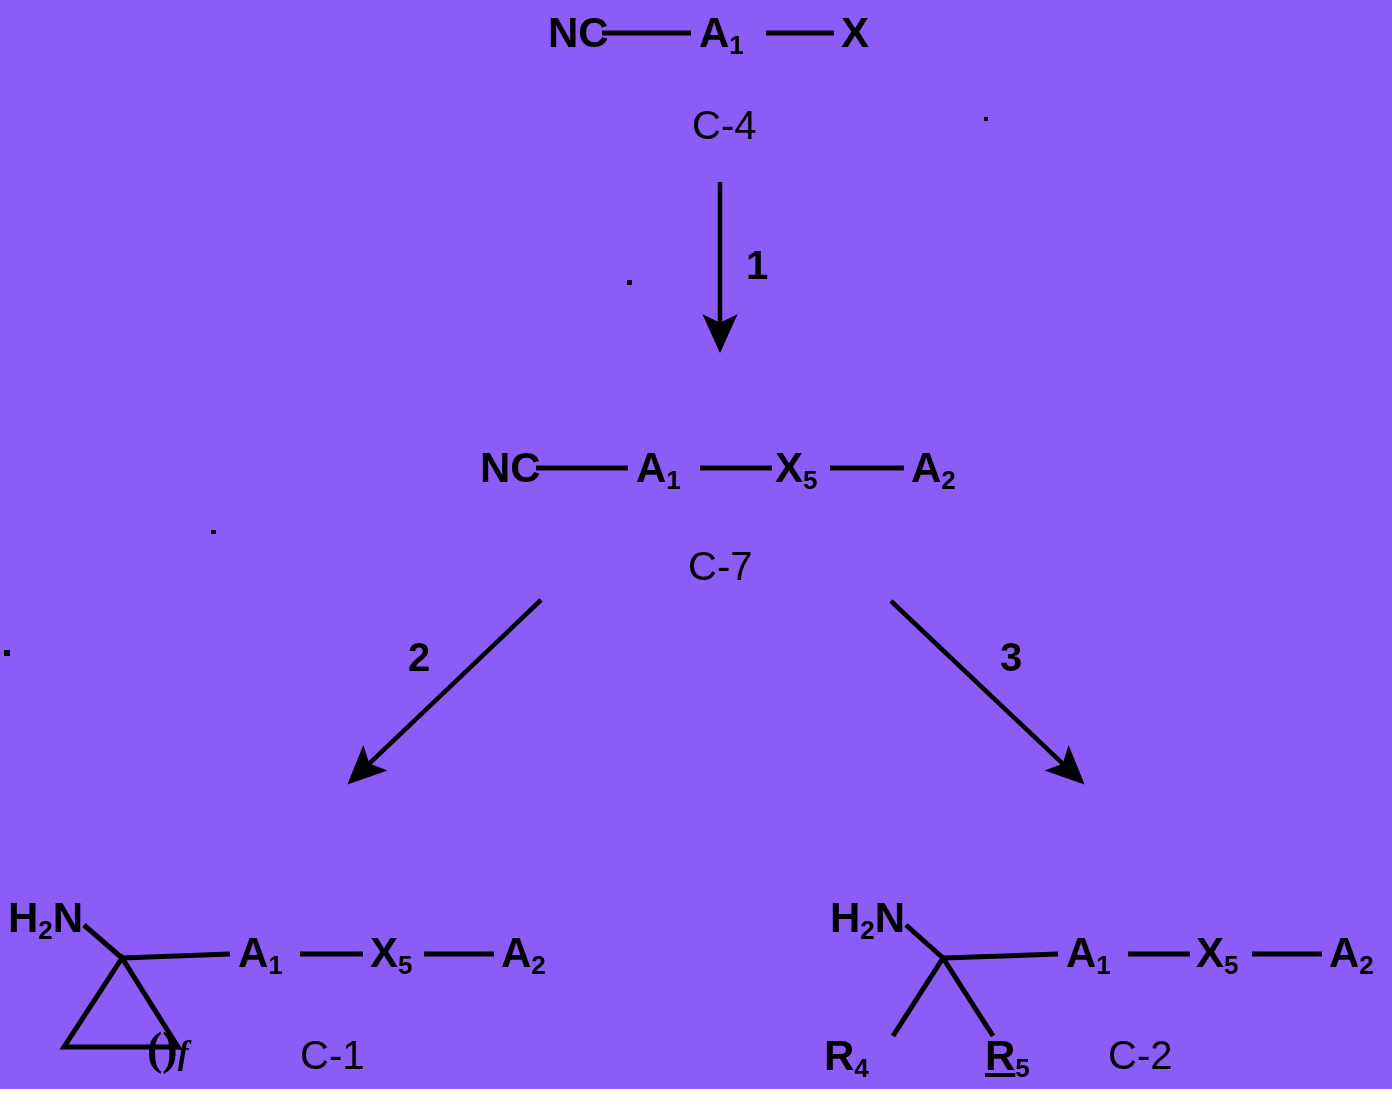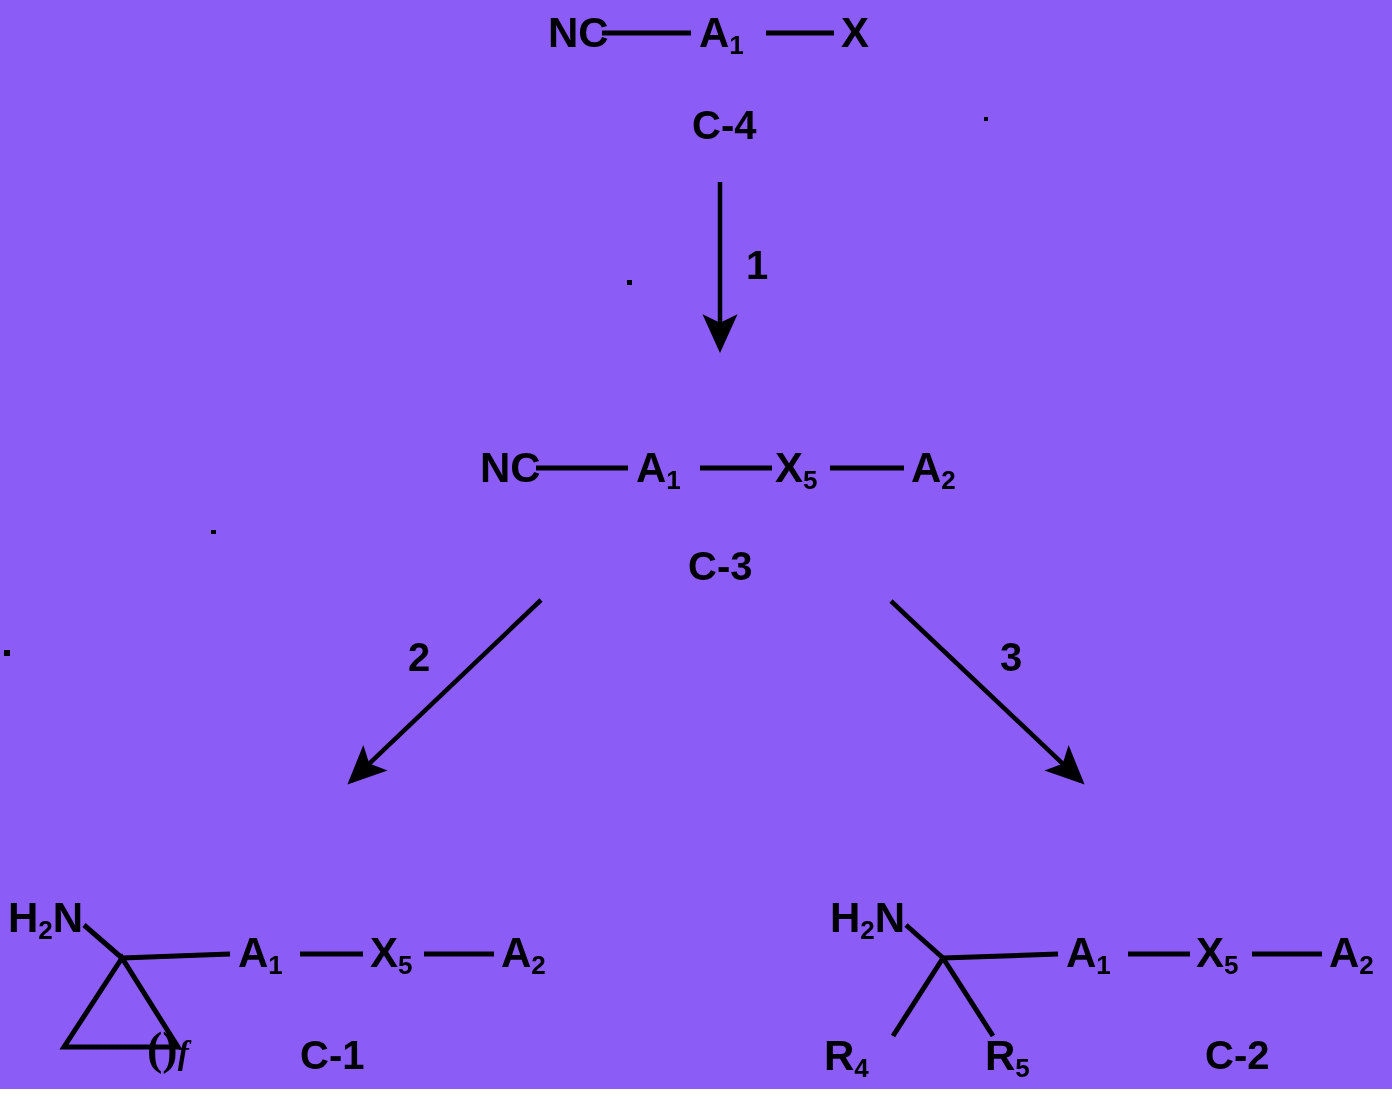--- a/index.html
+++ b/index.html
@@ -13,21 +13,21 @@
     height: 1089px;
     background: #8b5cf6;
     overflow: hidden;
     font-family: "Liberation Sans", sans-serif;
     color: #000000;
   }
   .cmpd-label {
     position: absolute;
     white-space: nowrap;
     font-size: 40px;
-    font-weight: 700;
+    font-weight: 400;
     line-height: 1;
   }
   .step-label {
     position: absolute;
     white-space: nowrap;
     font-size: 40px;
     font-weight: 700;
     line-height: 1;
   }
   .atom {
@@ -126,21 +126,21 @@
   <div class="atom" style="left:480px; top:447px;">NC</div>
   <div class="atom" style="left:636px; top:447px;">
     <span>A</span><sub>1</sub>
   </div>
   <div class="atom" style="left:775px; top:447px;">
     <span>X</span><sub>5</sub>
   </div>
   <div class="atom" style="left:911px; top:447px;">
     <span>A</span><sub>2</sub>
   </div>
-  <div class="cmpd-label" style="left:688px; top:546px;">C-3</div>
+  <div class="cmpd-label" style="left:688px; top:546px;">C-7</div>
 
   <div class="step-label" style="left:408px; top:637px;">2</div>
   <div class="step-label" style="left:1000px; top:637px;">3</div>
 
   <div class="atom" style="left:8px; top:897px;">
     <span>H</span><sub>2</sub><span>N</span>
   </div>
   <div class="atom" style="left:238px; top:932px;">
     <span>A</span><sub>1</sub>
   </div>
@@ -154,32 +154,32 @@
     <span>(</span><span>)</span><i>f</i>
   </div>
   <div class="cmpd-label" style="left:300px; top:1035px;text-align:right;">C-1</div>
 
   <div class="atom" style="left:830px; top:897px;">
     <span>H</span><sub>2</sub><span>N</span>
   </div>
   <div class="atom" style="left:824px; top:1035px;">
     <span>R</span><sub>4</sub>
   </div>
-  <div class="atom" style="left:985px; top:1035px;">
+  <div class="atom" style="left:985px; top:1035px;text-decoration:underline;">
     <span>R</span><sub>5</sub>
   </div>
   <div class="atom" style="left:1066px; top:932px;">
     <span>A</span><sub>1</sub>
   </div>
   <div class="atom" style="left:1196px; top:932px;">
     <span>X</span><sub>5</sub>
   </div>
   <div class="atom" style="left:1329px; top:932px;">
     <span>A</span><sub>2</sub>
   </div>
-  <div class="cmpd-label" style="left:1205px; top:1035px;">C-2</div>
+  <div class="cmpd-label" style="left:1108px; top:1035px;">C-2</div>
 
   <div class="speck" style="left:984px; top:117px; width:4px; height:4px;"></div>
   <div class="speck" style="left:627px; top:280px; width:5px; height:5px;"></div>
   <div class="speck" style="left:211px; top:530px; width:5px; height:4px;"></div>
   <div class="speck" style="left:4px; top:650px; width:6px; height:6px;"></div>
 
 </div>
 
 </body></html>

